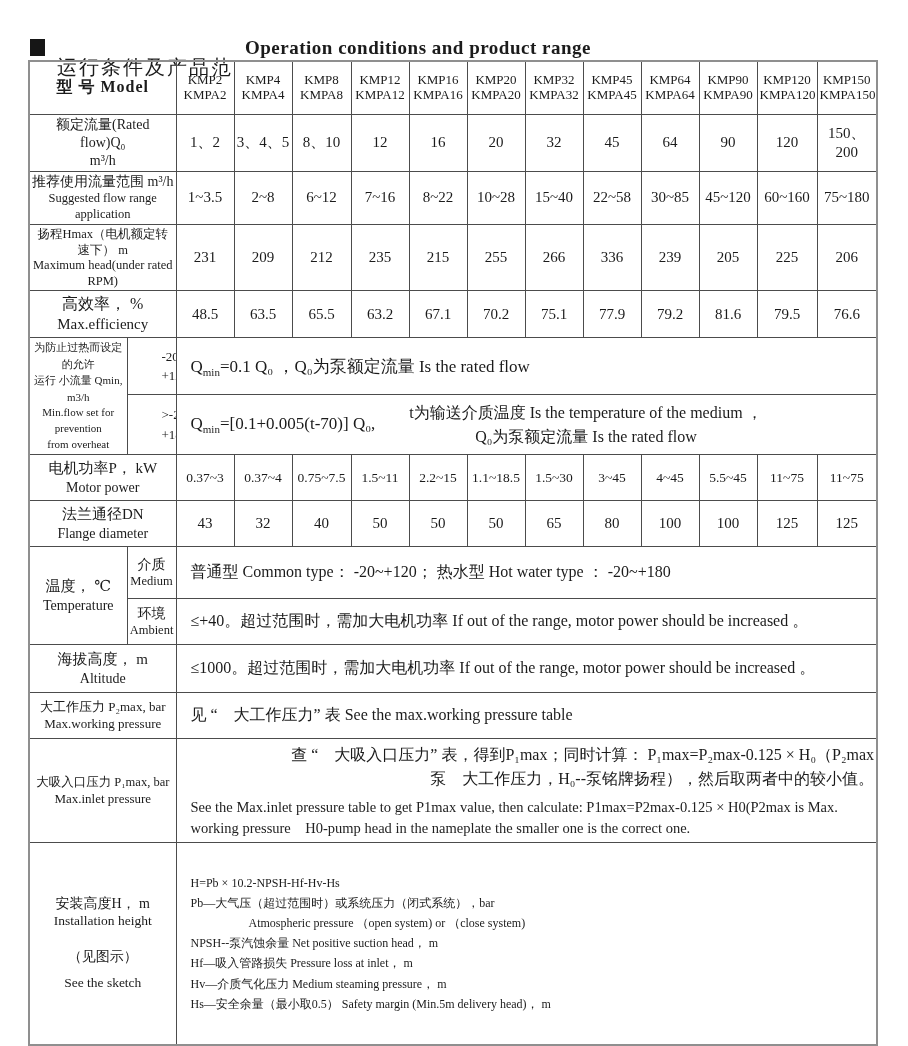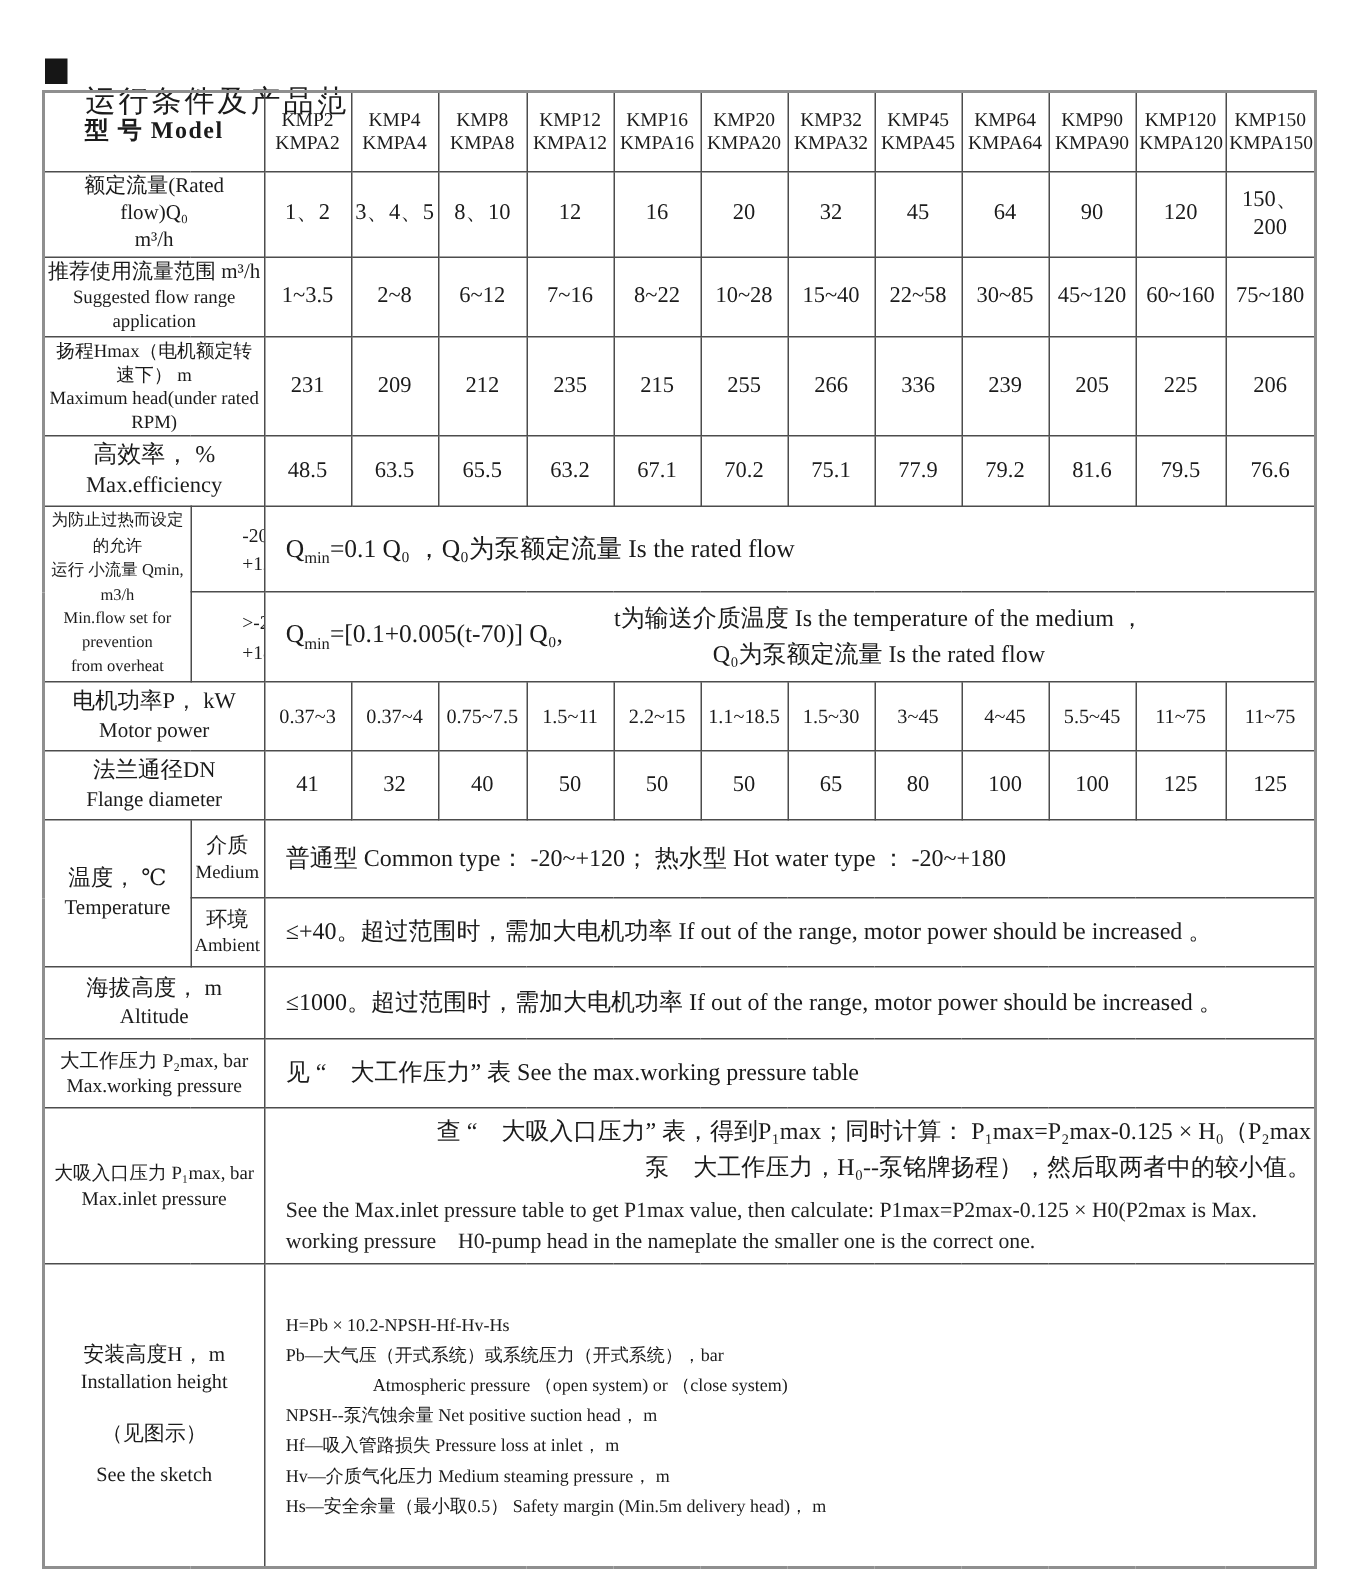--- a/index.html
+++ b/index.html
@@ -42,20 +42,21 @@
   .install-lines{text-align:left;font-size:12px;line-height:1.68;}
   .install-lines .indent{padding-left:58px;}
   .lbl-stack div{display:block;}
 </style>
 </head>
 <body>
 
 <div class="title-bar">
   <span class="title-square"></span>
   <span class="title-zh">运行条件及产品范</span>
+  <span class="title-en">Operation conditions and product range</span>
 </div>
 
 <table class="spec">
   <colgroup>
     <col style="width:98px">
       <col style="width:49px">
     <col style="width:58px">
       <col style="width:58px">
       <col style="width:59px">
       <col style="width:58px">
@@ -219,21 +220,21 @@
     <td class="val" style="font-size:13.5px">5.5~45</td>
     <td class="val" style="font-size:13.5px">11~75</td>
     <td class="val" style="font-size:13.5px">11~75</td>
   </tr>
 
   <tr style="height:46px">
     <td colspan="2" class="lbl-stack">
       <div class="zh-label" style="font-size:15px">法兰通径DN</div>
       <div class="en-label" style="font-size:14px">Flange diameter</div>
     </td>
-    <td class="val">41</td>
+    <td class="val">43</td>
     <td class="val">32</td>
     <td class="val">40</td>
     <td class="val">50</td>
     <td class="val">50</td>
     <td class="val">50</td>
     <td class="val">65</td>
     <td class="val">80</td>
     <td class="val">100</td>
     <td class="val">100</td>
     <td class="val">125</td>
@@ -290,21 +291,21 @@
 
   <tr style="height:202px">
     <td colspan="2" class="lbl-stack">
       <div class="zh-label" style="font-size:14px">安装高度H， m</div>
       <div class="en-label" style="font-size:13.5px">Installation height</div>
       <div class="zh-label" style="font-size:14px;margin-top:18px">（见图示）</div>
       <div class="en-label" style="font-size:13.5px;margin-top:8px">See the sketch</div>
     </td>
     <td colspan="12" class="content install-lines">
       <div>H=Pb × 10.2-NPSH-Hf-Hv-Hs</div>
-      <div>Pb—大气压（开式系统）或系统压力（开式系统），bar</div>
+      <div>Pb—大气压（超过范围时）或系统压力（闭式系统），bar</div>
       <div class="indent">Atmospheric pressure （open system) or （close system)</div>
       <div>NPSH--泵汽蚀余量  Net positive suction head， m</div>
       <div>Hf—吸入管路损失 Pressure loss at inlet， m</div>
       <div>Hv—介质气化压力 Medium steaming pressure， m</div>
       <div>Hs—安全余量（最小取0.5） Safety margin (Min.5m delivery head)， m</div>
     </td>
   </tr>
 </tbody>
   </table>
 

